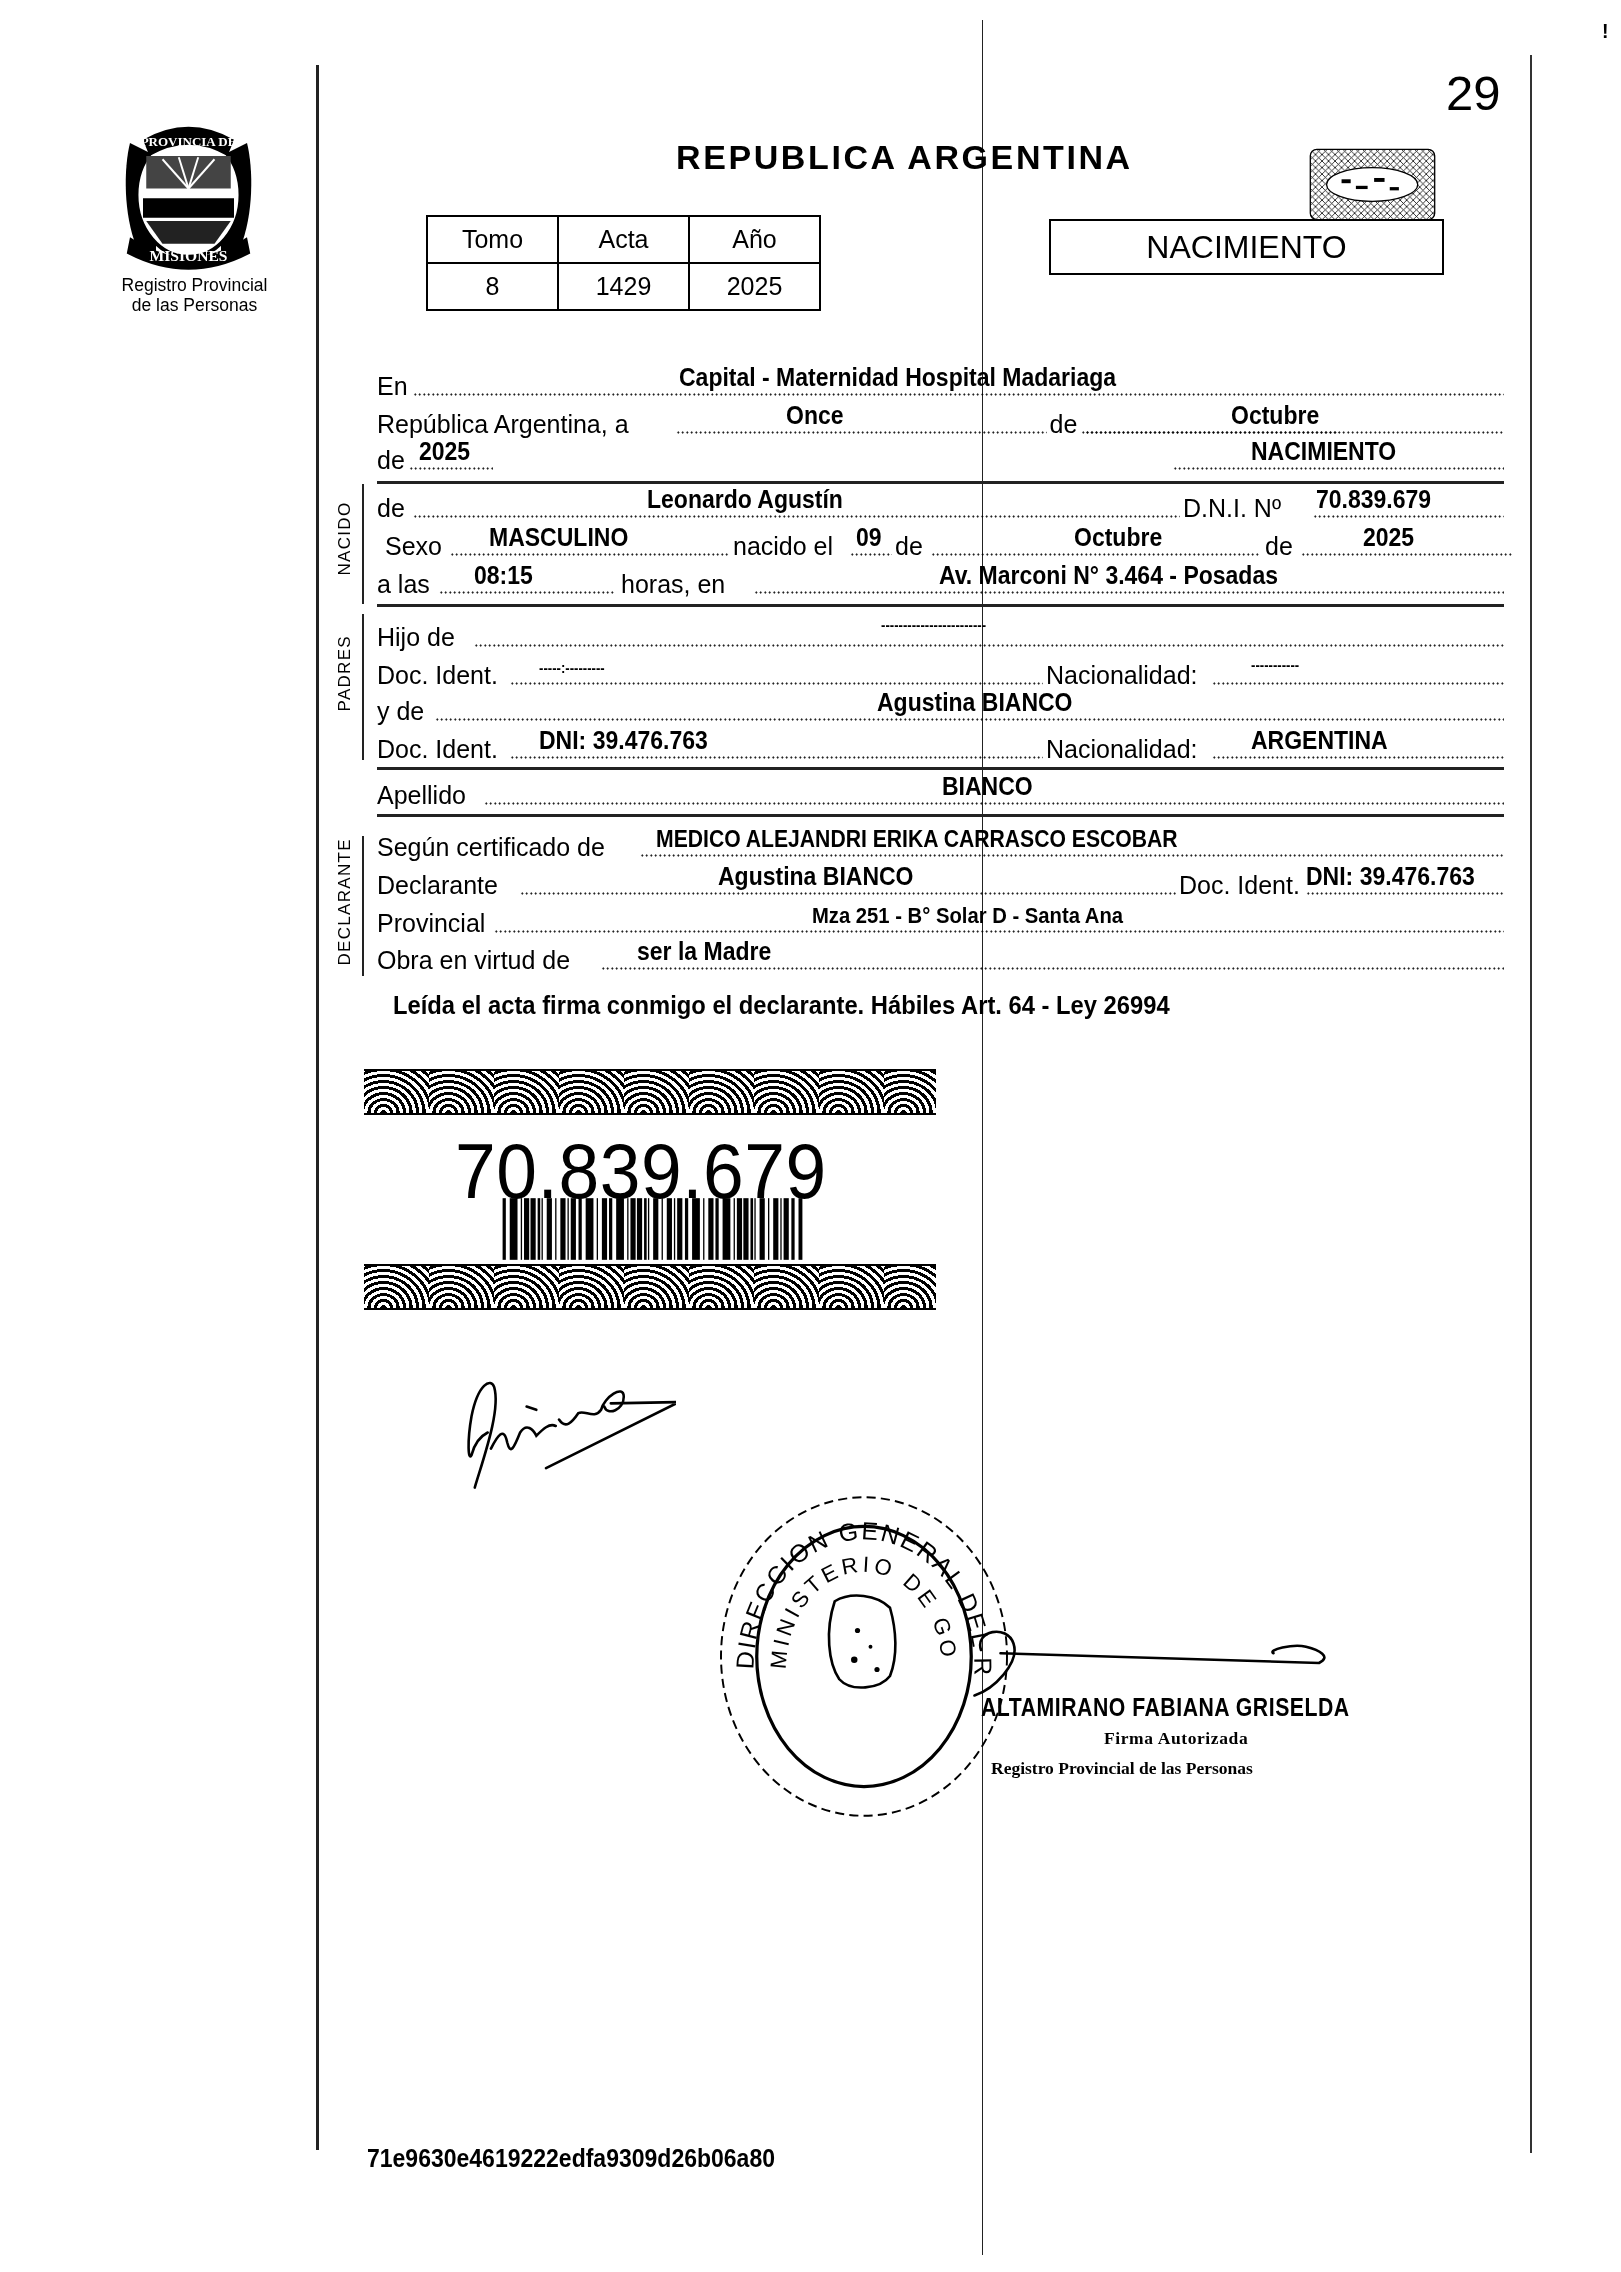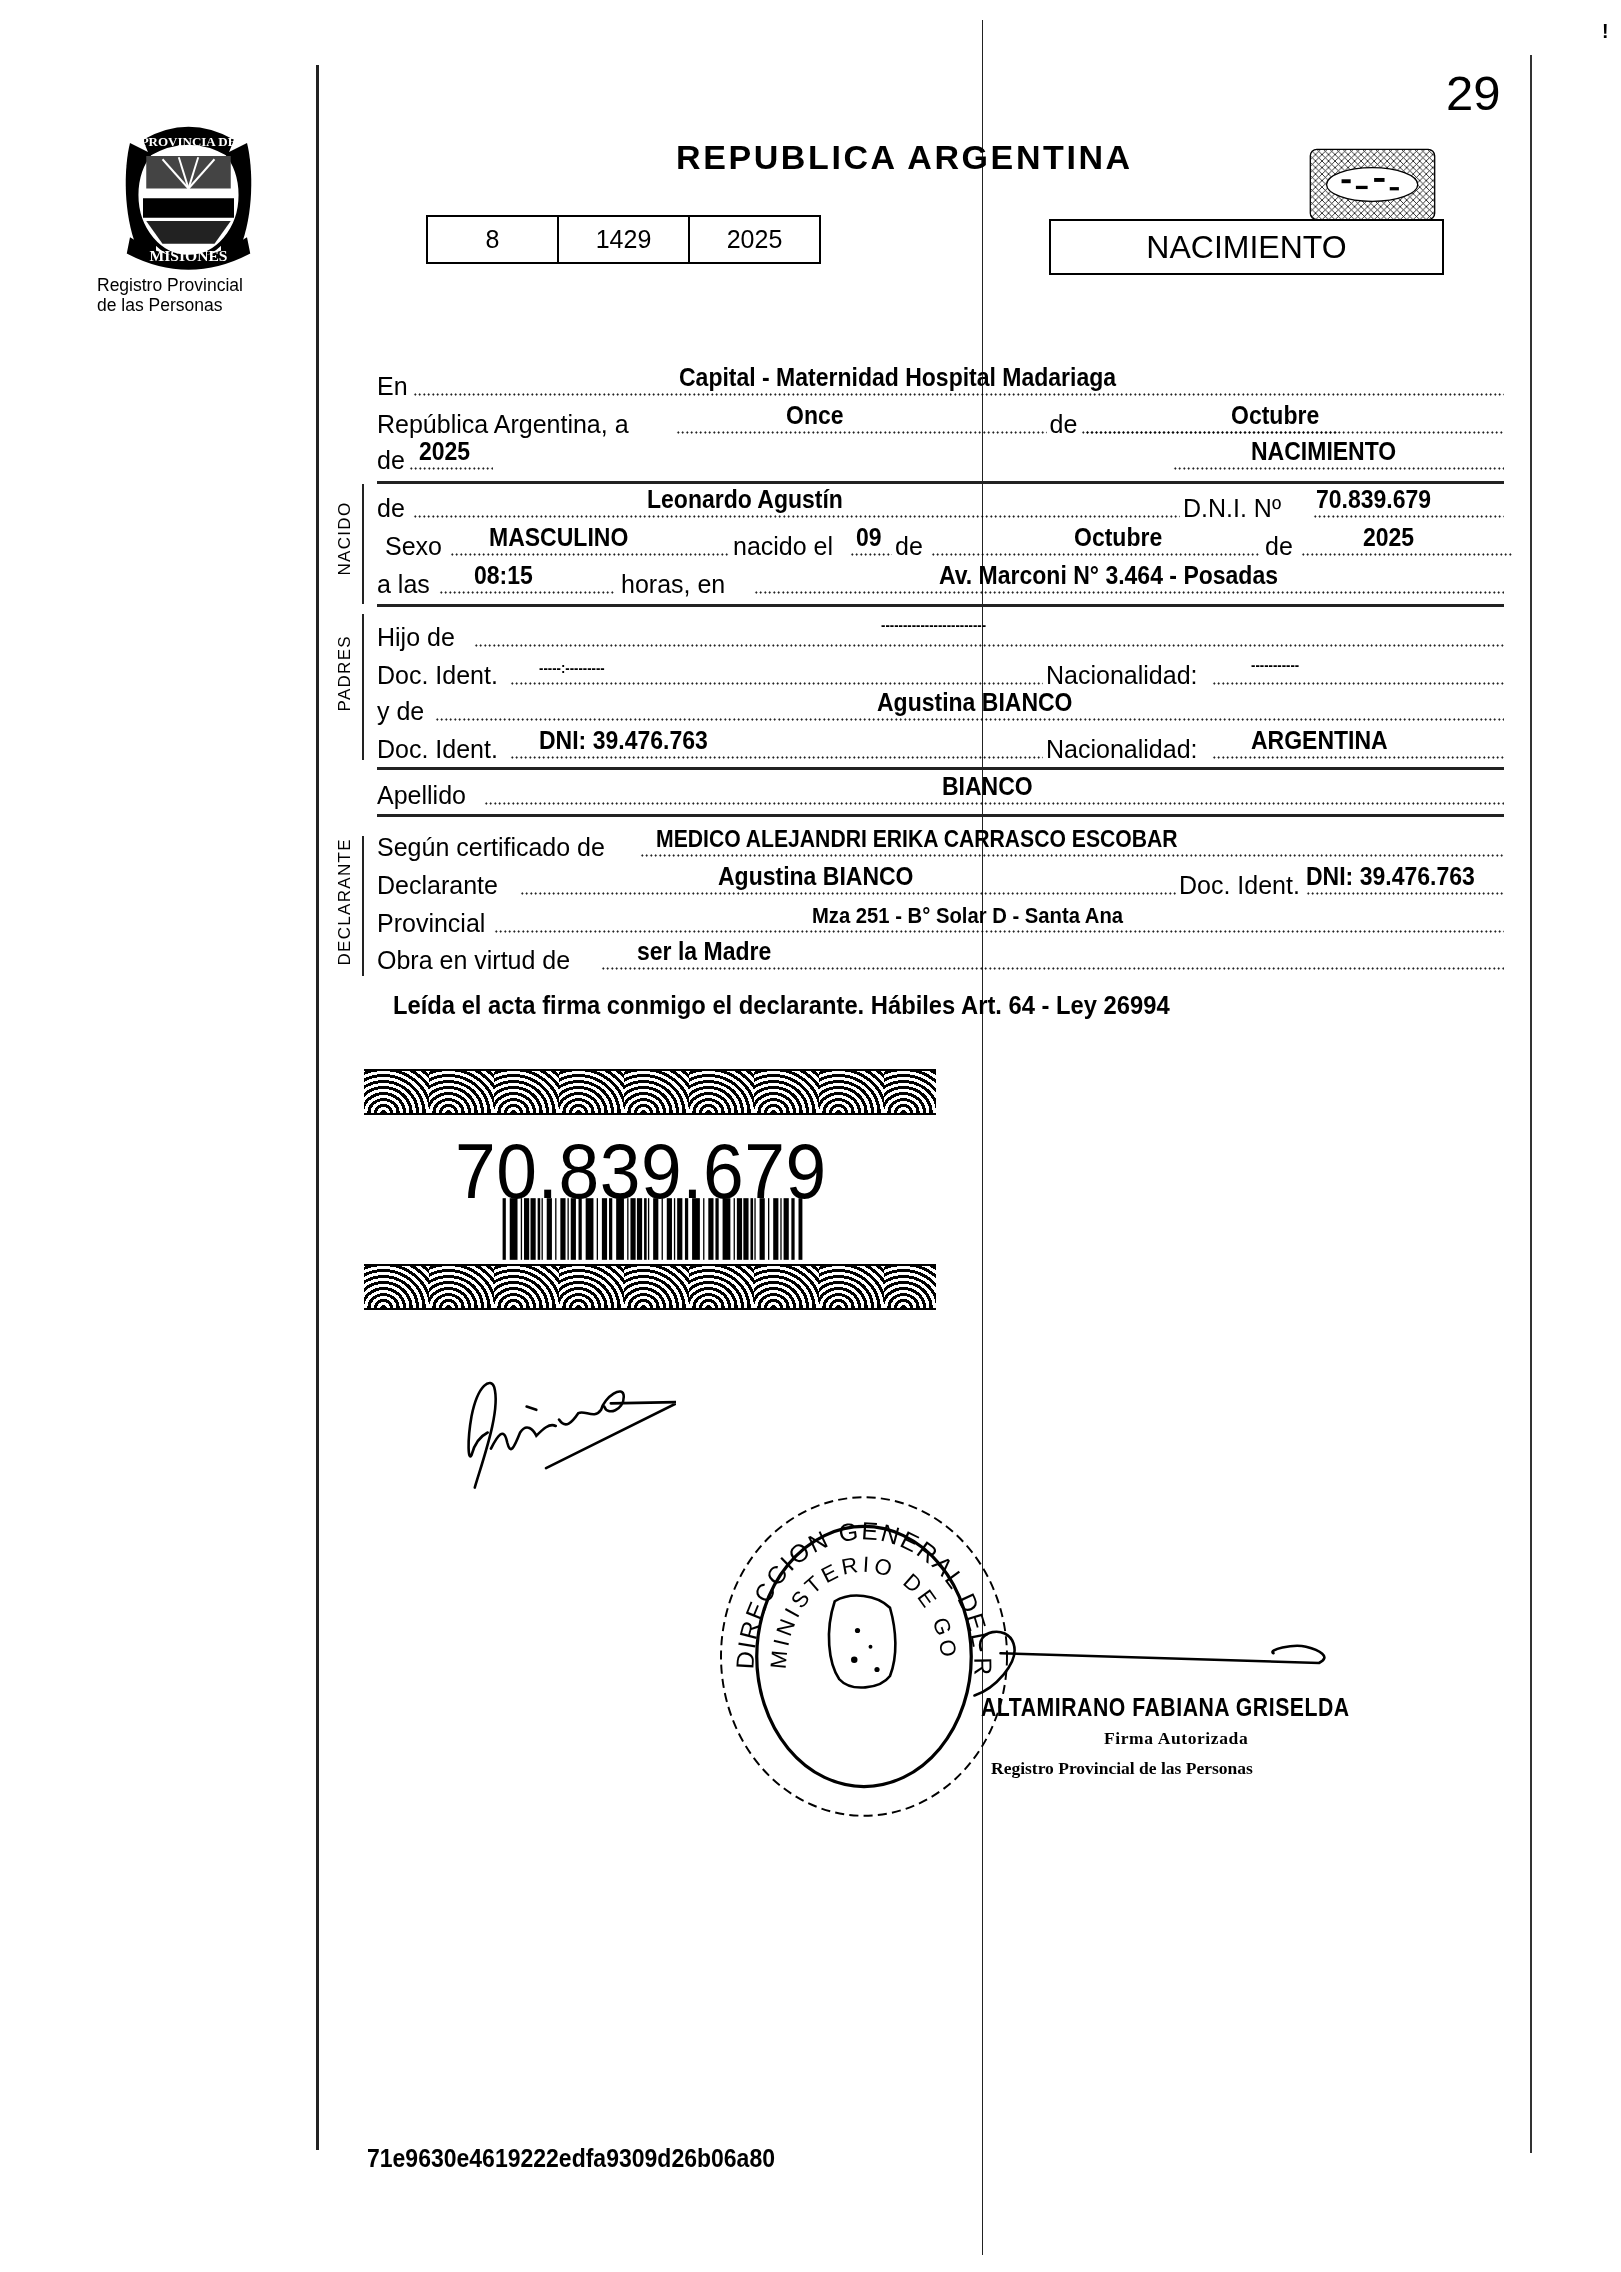--- a/index.html
+++ b/index.html
@@ -1,19 +1,19 @@
 <!DOCTYPE html>
 <html style="font-size:10.4px"><head>
 <meta charset="utf-8">
 <style>
   html,body{margin:0;padding:0;background:#fff;}
   body{width:1622px;height:2273px;position:relative;overflow:hidden;color:#000;font-family:"Liberation Sans",sans-serif;}
   .abs{position:absolute;}
   .logo{left:117px;top:117px;width:143px;height:156px;}
-  .logo-caption{left:97px;top:276px;width:195px;text-align:left;font-size:17.5px;line-height:19.5px;}
+  .logo-caption{left:97px;top:276px;width:195px;text-align:center;font-size:17.5px;line-height:19.5px;}
   .margin-line{left:316px;top:65px;width:2.6px;height:2085px;background:#222;}
   .right-line{left:1530px;top:55px;width:1.9px;height:2098px;background:#333;}
   .fold-line{left:982px;top:19.5px;width:1.3px;height:2235px;background:#222;}
   .edge-mark{left:1602px;top:19.5px;font-size:19.5px;font-weight:bold;}
   .page-number{left:1446px;top:65px;font-size:49px;}
   .title{left:676px;top:138px;font-family:Liberation Sans, sans-serif;font-weight:bold;font-size:34px;letter-spacing:2.6px;}
   .reg-table{left:426px;top:215px;border-collapse:collapse;font-size:25px;}
   .reg-table td{border:2.6px solid #000;width:129px;height:45px;text-align:center;padding:0;}
   .hologram{left:1309px;top:148px;width:127px;height:73px;border-radius:6.5px;}
   .type-box{left:1049px;top:219px;width:391px;height:52px;border:2.6px solid #000;text-align:center;font-size:32px;line-height:52px;}
@@ -68,20 +68,25 @@
 <div class="abs logo-caption">
   <div>Registro Provincial</div>
   <div>de las Personas</div>
 </div>
 
 <div class="abs page-number">29</div>
 <div class="abs title">REPUBLICA ARGENTINA</div>
 
 <table class="abs reg-table">
   <tbody>
+      <tr>
+    <td>Tomo</td>
+    <td>Acta</td>
+    <td>Año</td>
+  </tr>
   <tr>
     <td>8</td>
     <td>1429</td>
     <td>2025</td>
   </tr>
 </tbody>
   </table>
 
 <div class="abs hologram">
   <svg width="127" height="73" viewBox="0 0 195 112">

